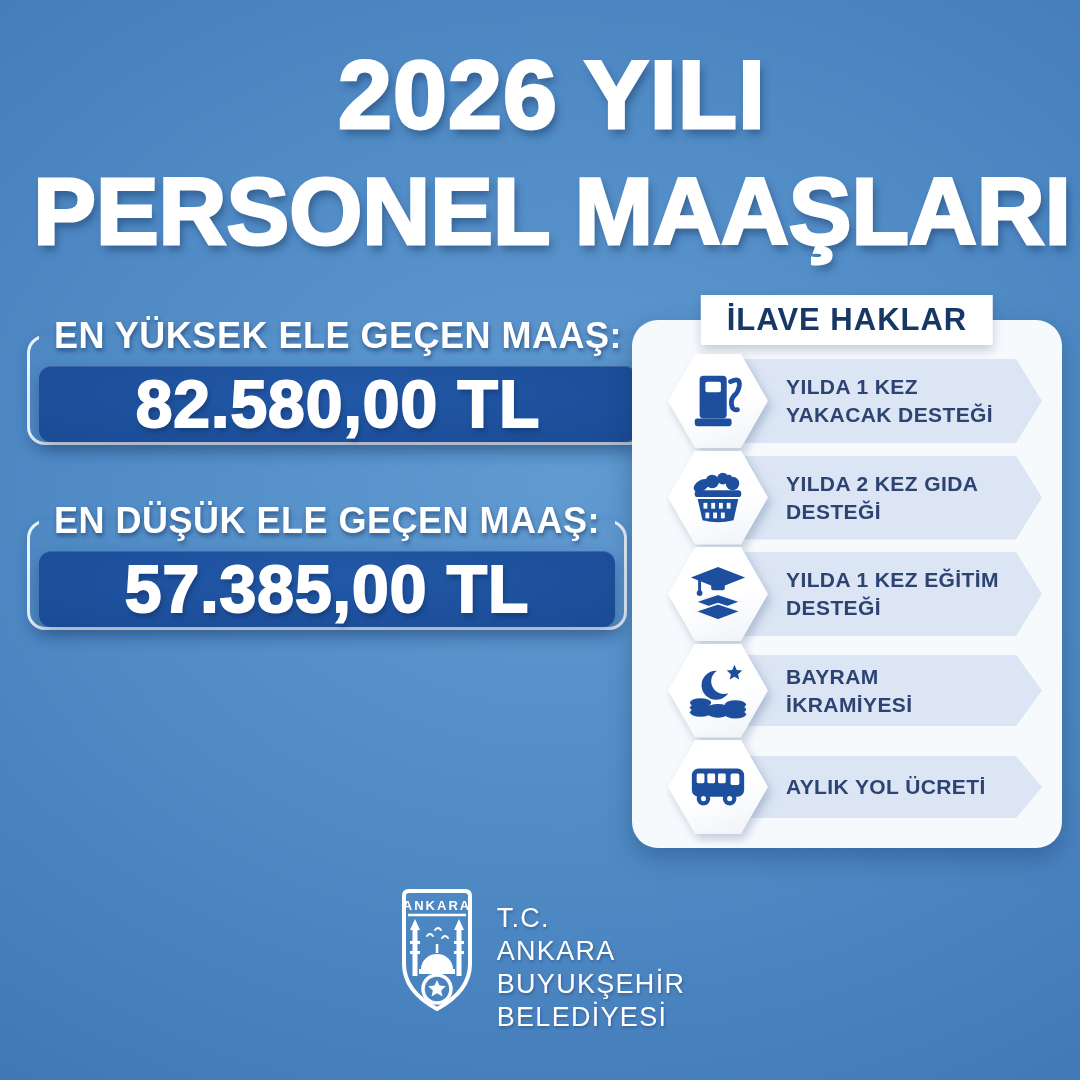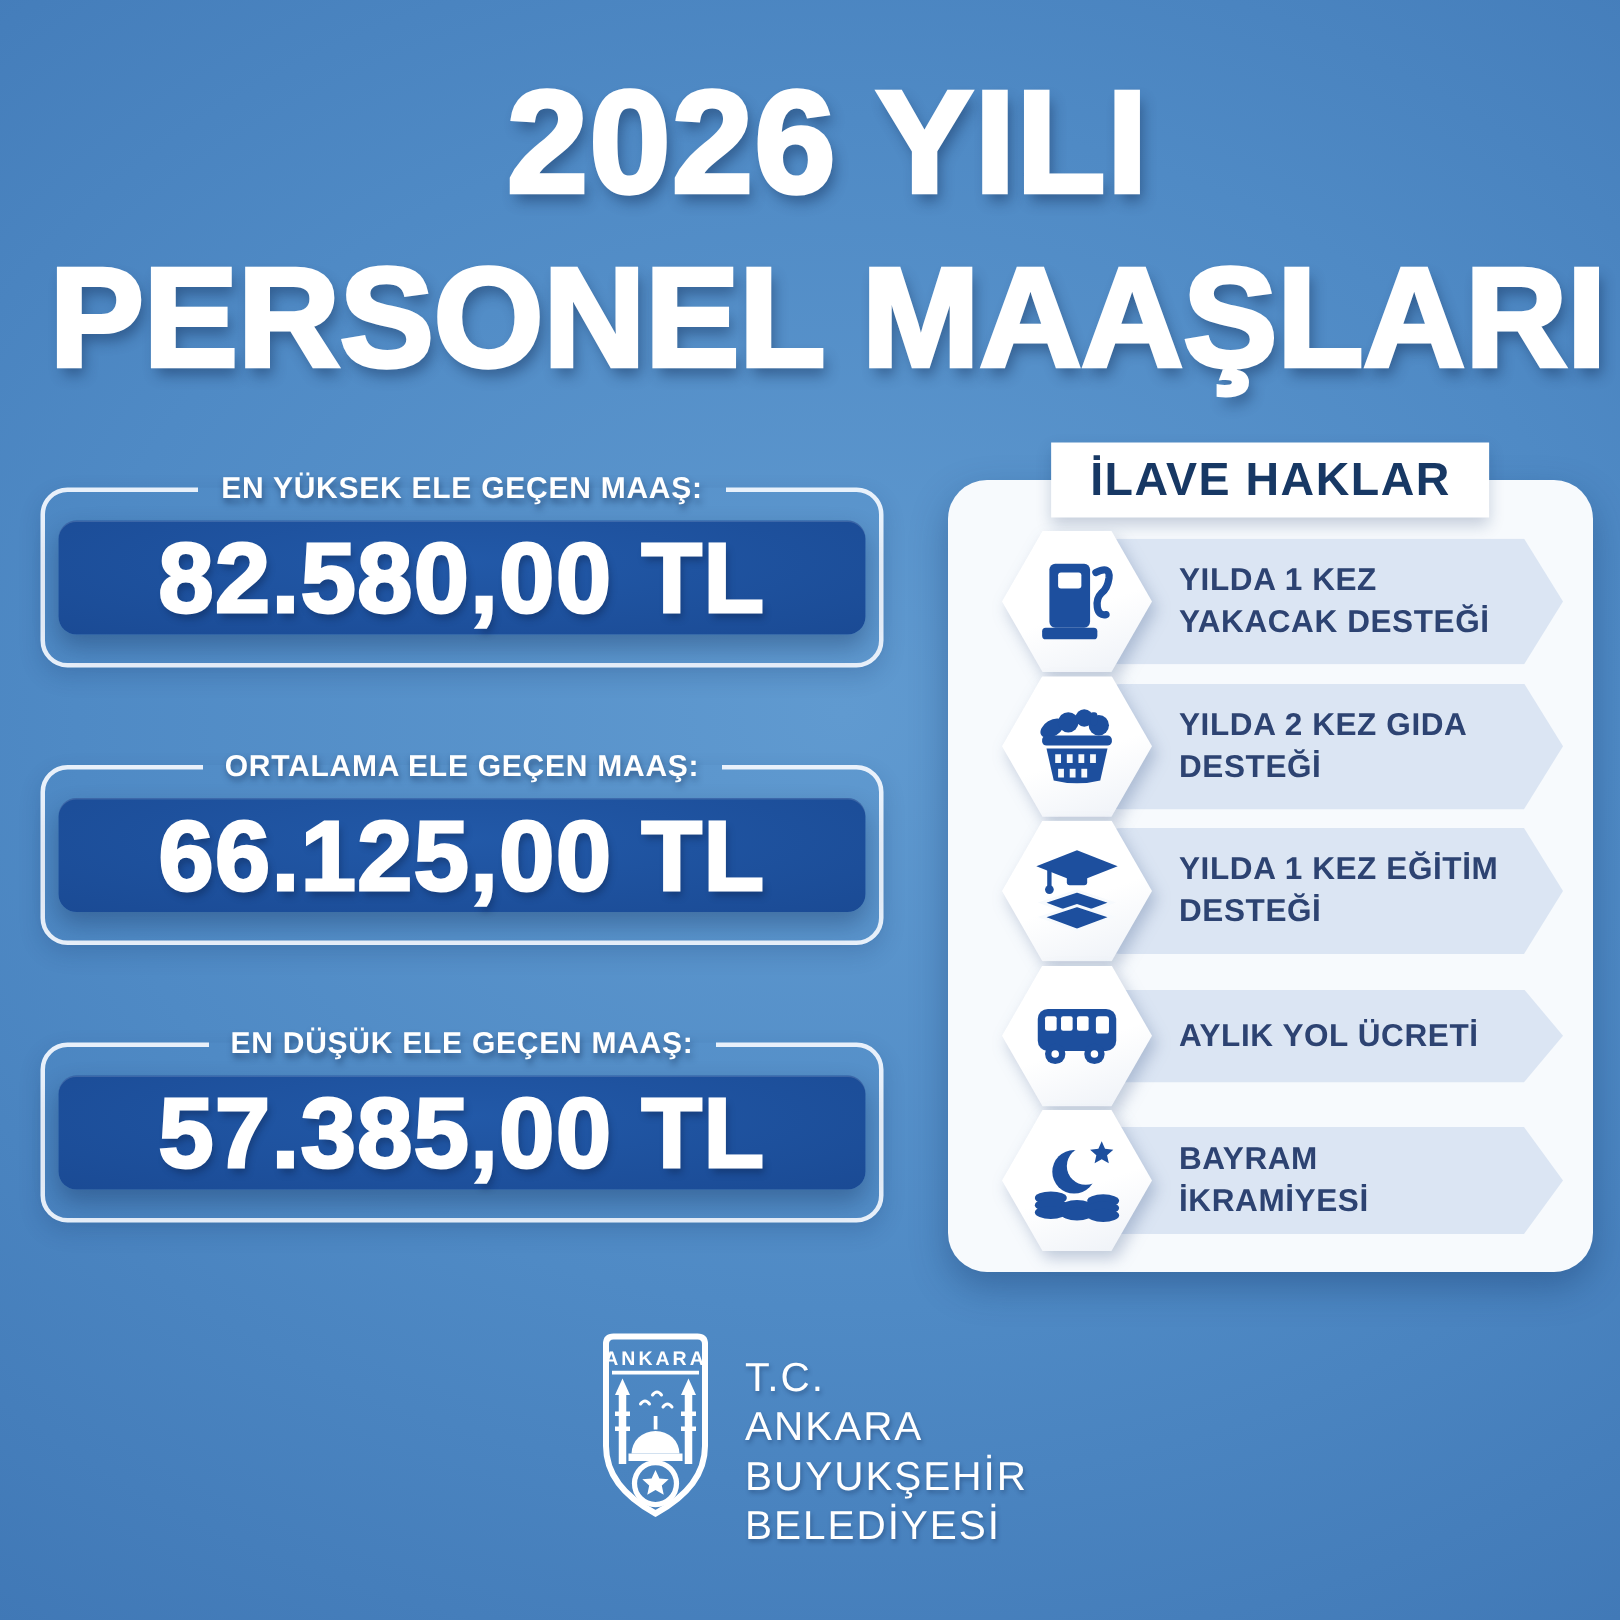--- a/index.html
+++ b/index.html
@@ -20,21 +20,21 @@
   
   .cards{position:absolute;left:27px;top:315px;width:562px;display:flex;flex-direction:column;gap:55px;}
   fieldset.card{
     border:3px solid rgba(240,246,253,.95);border-radius:18px;margin:0;
     padding:6px 9px 11px;height:130px;box-sizing:border-box;
     display:flex;flex-direction:column;
     box-shadow:0 6px 14px rgba(16,45,95,.18);
   }
   legend.card-label{
     margin:0 auto;padding:0 15px;white-space:nowrap;text-align:center;
-    font-size:20px;font-weight:700;color:#fff;letter-spacing:.5px;
+    font-size:36px;font-weight:700;color:#fff;letter-spacing:.5px;
     text-shadow:1px 3px 4px rgba(13,37,77,.5);
   }
   .card-value-box{
     flex:1;margin-top:3px;border-radius:12px;
     background:radial-gradient(130% 170% at 50% 36%, #2259a8 0%, #1a4a94 55%, #133d82 100%);
     box-shadow:0 8px 16px rgba(10,30,70,.32), inset 0 1px 0 rgba(255,255,255,.14);
     display:flex;align-items:flex-start;justify-content:center;
   }
   .card-value{
     font-size:66px;font-weight:700;color:#fff;-webkit-text-stroke:2px #fff;
@@ -90,26 +90,20 @@
 
   <div class="cards">
 
     <fieldset class="card">
       <legend class="card-label">EN YÜKSEK ELE GEÇEN MAAŞ:</legend>
       <div class="card-value-box">
         <span class="card-value">82.580,00 TL</span>
       </div>
     </fieldset>
 
-    <fieldset class="card">
-      <legend class="card-label">ORTALAMA ELE GEÇEN MAAŞ:</legend>
-      <div class="card-value-box">
-        <span class="card-value">66.125,00 TL</span>
-      </div>
-    </fieldset>
 
     <fieldset class="card">
       <legend class="card-label">EN DÜŞÜK ELE GEÇEN MAAŞ:</legend>
       <div class="card-value-box">
         <span class="card-value">57.385,00 TL</span>
       </div>
     </fieldset>
 
   </div>
 
@@ -179,61 +173,61 @@
         </div>
         <div class="banner two-line">
           <span class="banner-label">YILDA 1 KEZ EĞİTİM DESTEĞİ</span>
         </div>
       </div>
 
       <div class="benefit-row">
         <div class="hex-wrap">
           <div class="hex icon">
             <svg viewBox="0 0 64 64" fill="#1d4f9e">
-              <rect x="5" y="13" width="54" height="29" rx="7"></rect>
-              <g fill="#ffffff">
-                <rect x="10" y="18" width="8" height="10" rx="1.5"></rect>
-                <rect x="21" y="18" width="8" height="10" rx="1.5"></rect>
-                <rect x="32" y="18" width="8" height="10" rx="1.5"></rect>
-                <rect x="45" y="18" width="9" height="12" rx="2"></rect>
-              </g>
-              <circle cx="17" cy="44" r="7"></circle>
-                <circle cx="44" cy="44" r="7"></circle>
-              <circle cx="17" cy="44" r="2.6" fill="#ffffff"></circle>
-                <circle cx="44" cy="44" r="2.6" fill="#ffffff"></circle>
-            </svg>
-          </div>
-        </div>
-        <div class="banner">
-          <span class="banner-label">AYLIK YOL ÜCRETİ</span>
-        </div>
-      </div>
-
-      <div class="benefit-row">
-        <div class="hex-wrap">
-          <div class="hex icon">
-            <svg viewBox="0 0 64 64" fill="#1d4f9e">
               <circle cx="30" cy="26" r="15"></circle>
               <circle cx="38" cy="22" r="13" fill="#ffffff"></circle>
               <path d="M49 5 l2.3 5.2 5.7 .6 -4.3 3.8 1.2 5.6 -4.9 -2.9 -4.9 2.9 1.2 -5.6 -4.3 -3.8 5.7 -.6 z"></path>
               <g>
                 <ellipse cx="14" cy="44" rx="11" ry="4.5"></ellipse>
                   <ellipse cx="14" cy="49" rx="11" ry="4.5"></ellipse>
                   <ellipse cx="14" cy="54" rx="11" ry="4.5"></ellipse>
                 <ellipse cx="32" cy="50" rx="11" ry="4.5"></ellipse>
                   <ellipse cx="32" cy="55" rx="11" ry="4.5"></ellipse>
                 <ellipse cx="50" cy="46" rx="11" ry="4.5"></ellipse>
                   <ellipse cx="50" cy="51" rx="11" ry="4.5"></ellipse>
                   <ellipse cx="50" cy="56" rx="11" ry="4.5"></ellipse>
               </g>
             </svg>
           </div>
         </div>
         <div class="banner">
           <span class="banner-label">BAYRAM İKRAMİYESİ</span>
+        </div>
+      </div>
+
+      <div class="benefit-row">
+        <div class="hex-wrap">
+          <div class="hex icon">
+            <svg viewBox="0 0 64 64" fill="#1d4f9e">
+              <rect x="5" y="13" width="54" height="29" rx="7"></rect>
+              <g fill="#ffffff">
+                <rect x="10" y="18" width="8" height="10" rx="1.5"></rect>
+                <rect x="21" y="18" width="8" height="10" rx="1.5"></rect>
+                <rect x="32" y="18" width="8" height="10" rx="1.5"></rect>
+                <rect x="45" y="18" width="9" height="12" rx="2"></rect>
+              </g>
+              <circle cx="17" cy="44" r="7"></circle>
+                <circle cx="44" cy="44" r="7"></circle>
+              <circle cx="17" cy="44" r="2.6" fill="#ffffff"></circle>
+                <circle cx="44" cy="44" r="2.6" fill="#ffffff"></circle>
+            </svg>
+          </div>
+        </div>
+        <div class="banner">
+          <span class="banner-label">AYLIK YOL ÜCRETİ</span>
         </div>
       </div>
 
     </div>
   </div>
 
   <div class="footer">
     <div class="logo">
       <svg viewBox="0 0 84 132">
         <path d="M9 8 Q9 3 14 3 H70 Q75 3 75 8 V76 Q75 103 42 121 Q9 103 9 76 Z" fill="none" stroke="#ffffff" stroke-width="4"></path>

